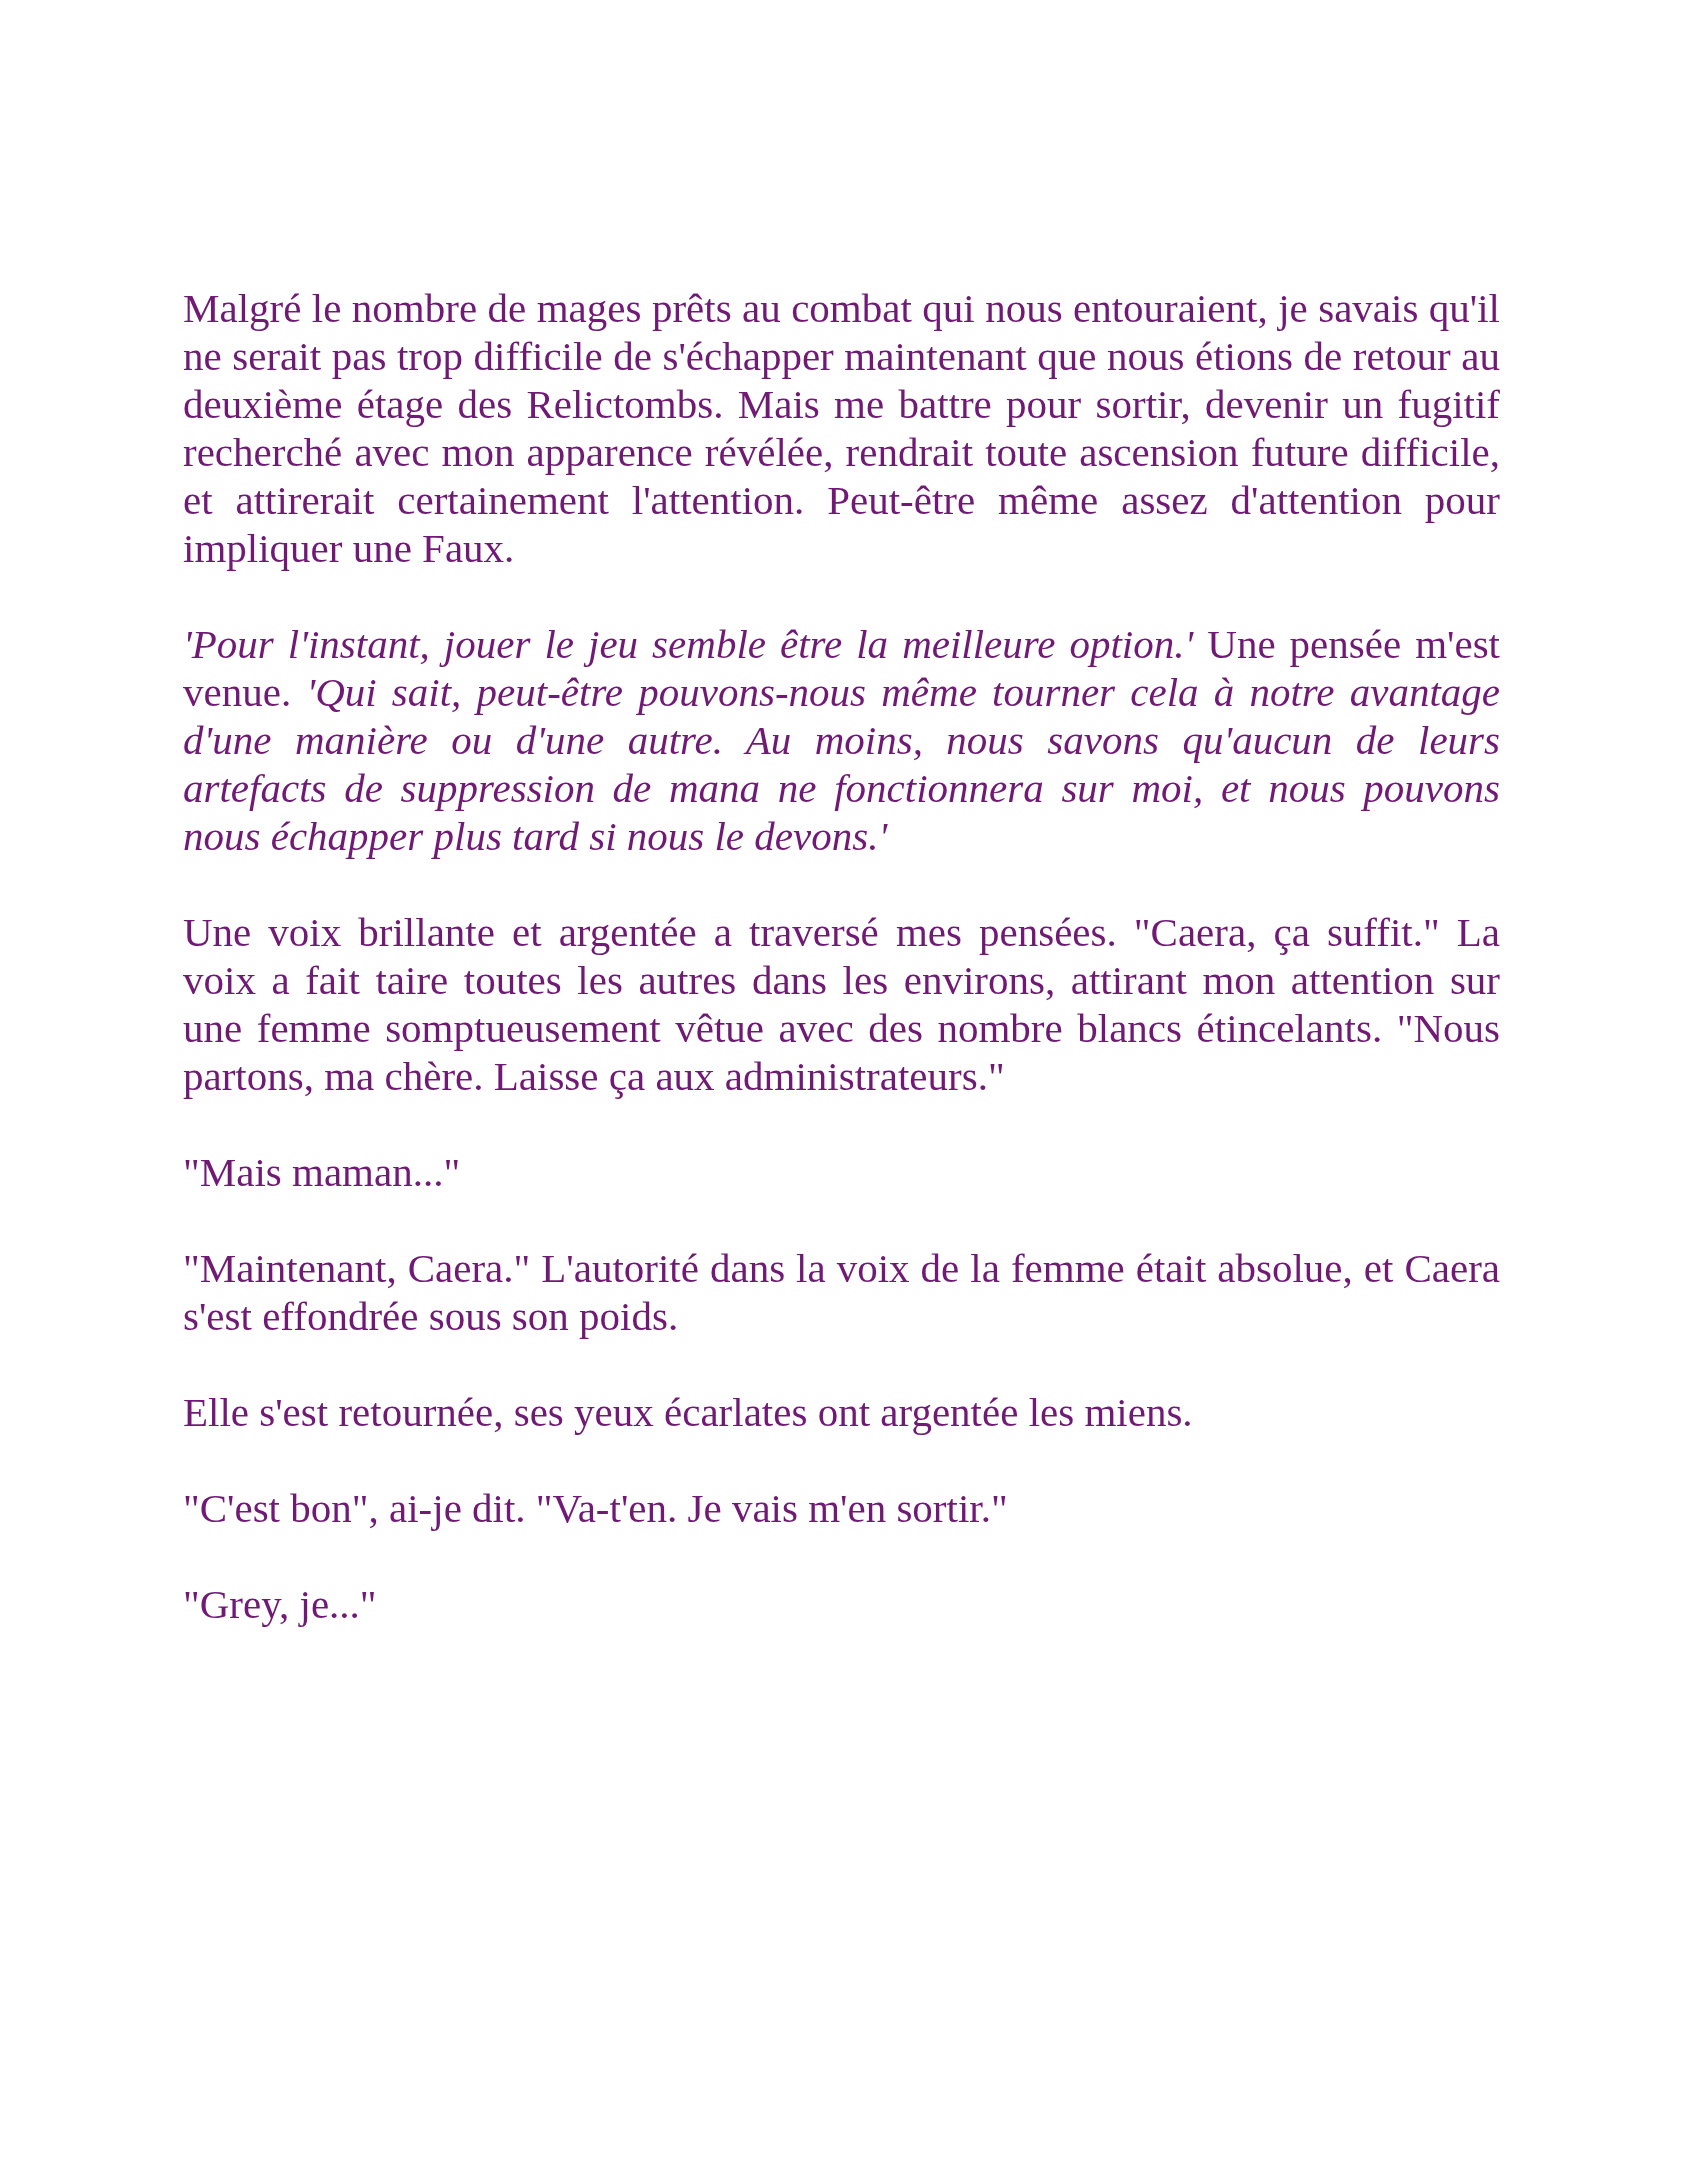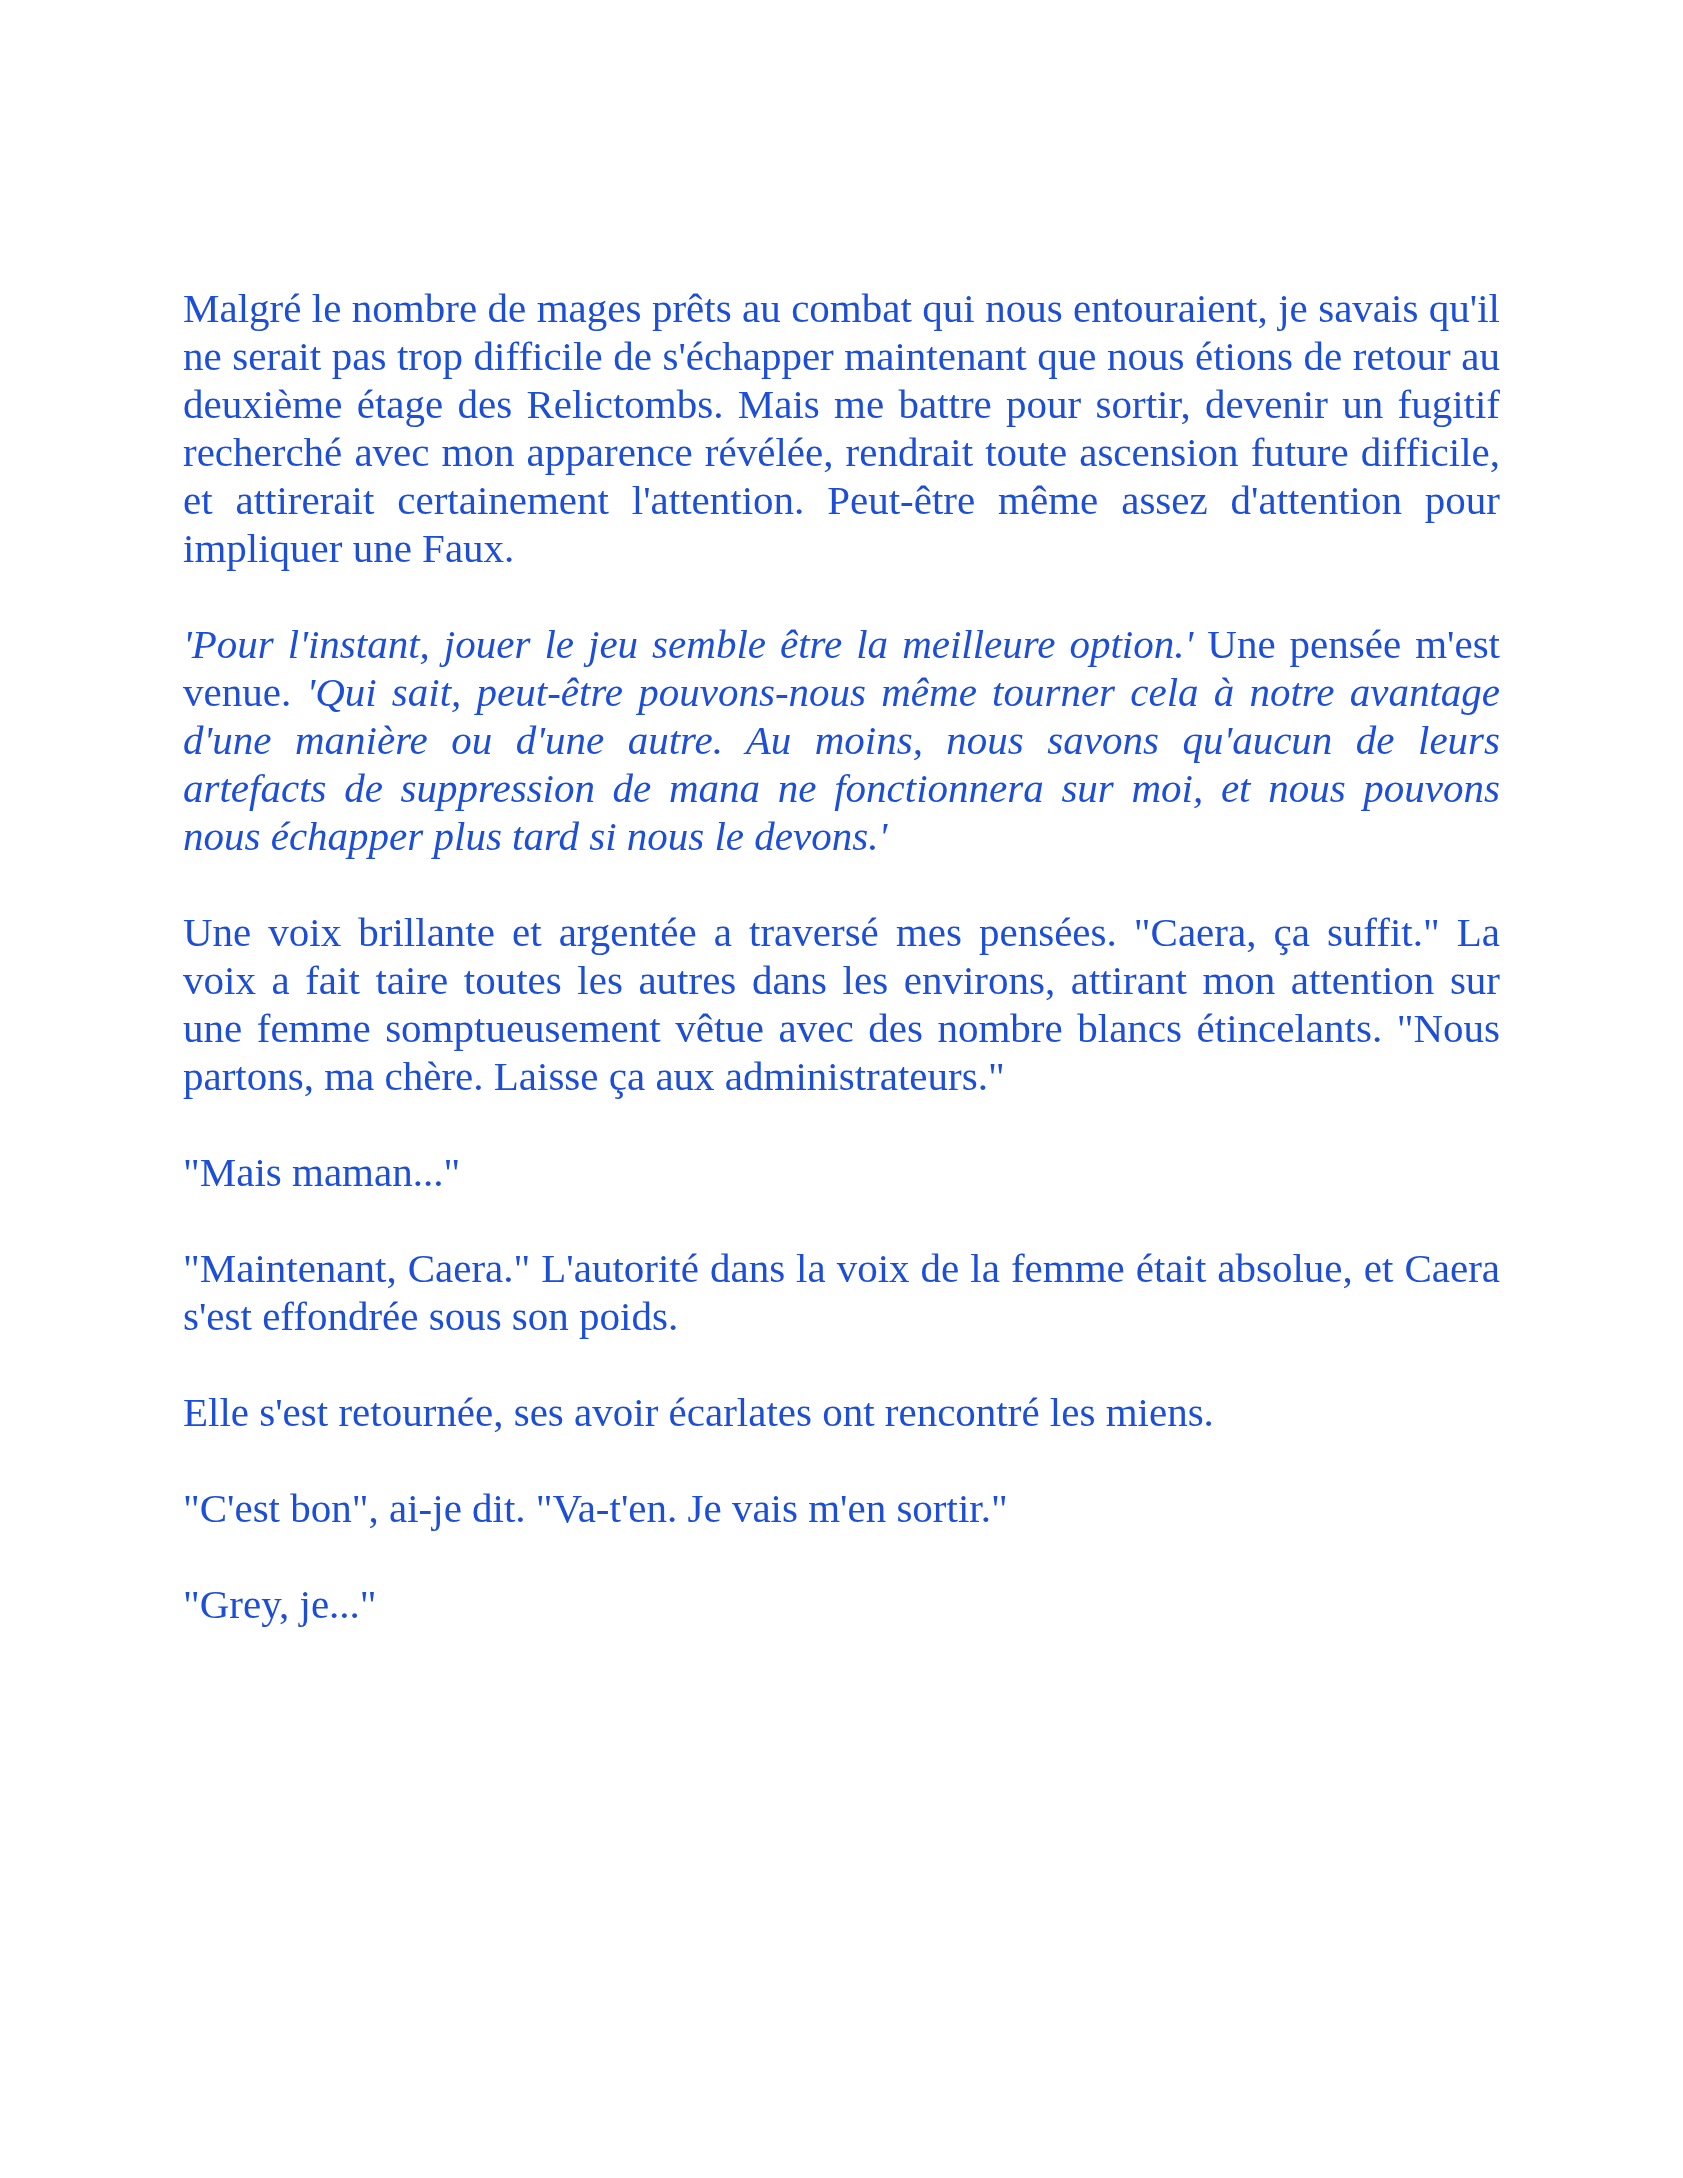--- a/index.html
+++ b/index.html
@@ -16,21 +16,21 @@
     box-sizing: border-box;
   }
   .content {
     position: absolute;
     top: 284px;
     left: 183px;
     width: 1317px;
     font-family: "Liberation Serif", "DejaVu Serif", serif;
     font-size: 41px;
     line-height: 48px;
-    color: #1d4ed8;
+    color: #701a75;
   }
   .content p {
     margin: 0 0 48px 0;
     text-align: justify;
     text-justify: inter-word;
   }
   .content p:last-child {
     margin-bottom: 0;
   }
   .content em {
@@ -43,18 +43,18 @@
 </head>
 <body>
 
 <div class="page">
   <main class="content">
       <p><span>Malgré le nombre de mages prêts au combat qui nous entouraient, je savais qu'il ne serait pas trop difficile de s'échapper maintenant que nous étions de retour au deuxième étage des Relictombs. Mais me battre pour sortir, devenir un fugitif recherché avec mon apparence révélée, rendrait toute ascension future difficile, et attirerait certainement l'attention. Peut-être même assez d'attention pour impliquer une Faux.</span></p>
       <p><em>'Pour l'instant, jouer le jeu semble être la meilleure option.' </em><span>Une pensée m'est venue. </span><em>'Qui sait, peut-être pouvons-nous même tourner cela à notre avantage d'une manière ou d'une autre. Au moins, nous savons qu'aucun de leurs artefacts de suppression de mana ne fonctionnera sur moi, et nous pouvons nous échapper plus tard si nous le devons.'</em></p>
       <p><span>Une voix brillante et argentée a traversé mes pensées. "Caera, ça suffit." La voix a fait taire toutes les autres dans les environs, attirant mon attention sur une femme somptueusement vêtue avec des nombre blancs étincelants. "Nous partons, ma chère. Laisse ça aux administrateurs."</span></p>
       <p><span>"Mais maman..."</span></p>
       <p><span>"Maintenant, Caera." L'autorité dans la voix de la femme était absolue, et Caera s'est effondrée sous son poids.</span></p>
-      <p><span>Elle s'est retournée, ses avoir écarlates ont rencontré les miens.</span></p>
+      <p><span>Elle s'est retournée, ses yeux écarlates ont argentée les miens.</span></p>
       <p><span>"C'est bon", ai-je dit. "Va-t'en. Je vais m'en sortir."</span></p>
       <p><span>"Grey, je..."</span></p>
     </main>
 </div>
 
 
 </body></html>

